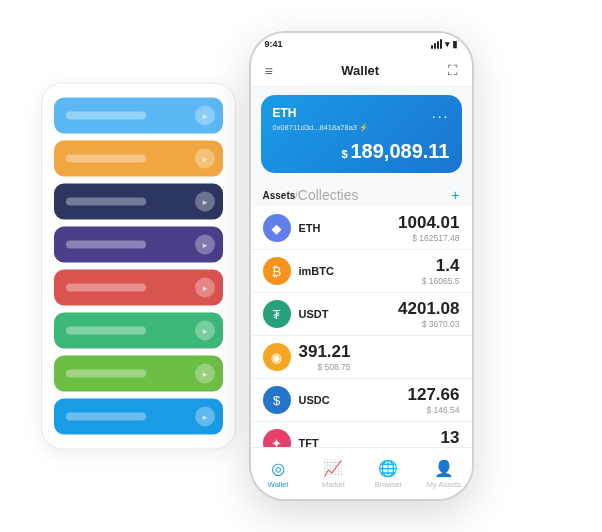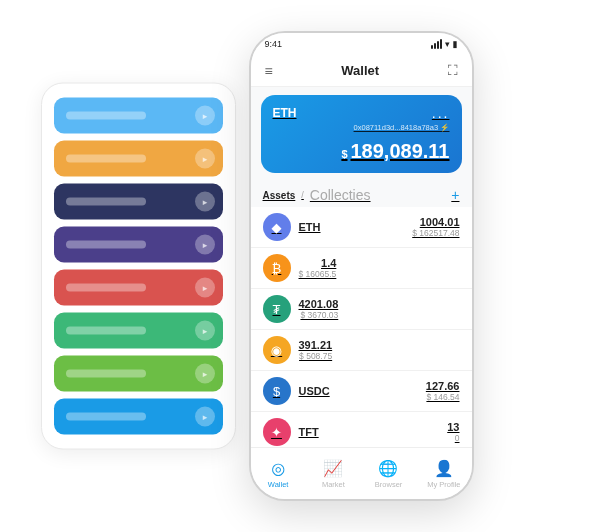--- a/index.html
+++ b/index.html
@@ -92,21 +92,21 @@
 
     
     .status-bar {
       background: #fff;
       height: 22px;
       display: flex;
       align-items: center;
       justify-content: space-between;
       padding: 0 14px;
       font-size: 9px;
-      font-weight: 400;
+      font-weight: 700;
       color: #222;
       flex-shrink: 0;
     }
 
     .status-right {
       display: flex;
       align-items: center;
       gap: 3px;
       font-size: 8px;
     }
@@ -135,21 +135,20 @@
       cursor: pointer;
     }
 
     
     .phone-content {
       flex: 1;
       overflow: hidden;
       background: #f8f9fa;
       display: flex;
       flex-direction: column;
-      text-decoration: underline;
     }
 
     
     .eth-card {
       margin: 8px 10px;
       background: linear-gradient(135deg, #1a9be6, #1a75d1);
       border-radius: 14px;
       padding: 10px 12px;
       color: #fff;
       flex-shrink: 0;
@@ -169,21 +168,20 @@
 
     .eth-card-dots {
       font-size: 14px;
       letter-spacing: 2px;
     }
 
     .eth-card-address {
       font-size: 7.5px;
       opacity: 0.8;
       margin-bottom: 8px;
-      text-align: right;
     }
 
     .eth-card-amount {
       font-size: 20px;
       font-weight: 700;
       text-align: right;
     }
 
     .eth-card-symbol {
       font-size: 11px;
@@ -195,21 +193,20 @@
       display: flex;
       justify-content: space-between;
       align-items: center;
       padding: 6px 12px 4px;
       flex-shrink: 0;
     }
 
     .assets-tabs {
       display: flex;
       align-items: center;
-      gap: 6px;
     }
 
     .assets-tab {
       font-size: 10px;
       font-weight: 600;
       color: #222;
     }
 
     .assets-tab-sep {
       font-size: 9px;
@@ -258,21 +255,21 @@
       font-size: 11px;
       font-weight: 600;
       color: #222;
     }
 
     .asset-amounts {
       text-align: right;
     }
 
     .asset-amount {
-      font-size: 11px;
+      font-size: 17px;
       font-weight: 600;
       color: #222;
     }
 
     .asset-usd {
       font-size: 8.5px;
       color: #999;
     }
 
     
@@ -425,27 +422,29 @@
       <div class="asset-item">
             <div class="asset-icon" style="background: rgb(98, 126, 234); color: rgb(255, 255, 255);">◆</div>
             <span class="asset-name">ETH</span>
             <div class="asset-amounts">
               <div class="asset-amount">1004.01</div>
               <div class="asset-usd">$ 162517.48</div>
             </div>
           </div>
           <div class="asset-item">
             <div class="asset-icon" style="background: rgb(247, 147, 26); color: rgb(255, 255, 255);">₿</div>
+            <span class="asset-name">imBTC</span>
             <div class="asset-amounts">
               <div class="asset-amount">1.4</div>
               <div class="asset-usd">$ 16065.5</div>
             </div>
           </div>
           <div class="asset-item">
             <div class="asset-icon" style="background: rgb(38, 161, 123); color: rgb(255, 255, 255);">₮</div>
+            <span class="asset-name">USDT</span>
             <div class="asset-amounts">
               <div class="asset-amount">4201.08</div>
               <div class="asset-usd">$ 3670.03</div>
             </div>
           </div>
           <div class="asset-item">
             <div class="asset-icon" style="background: rgb(245, 166, 35); color: rgb(255, 255, 255);">◉</div>
             <div class="asset-amounts">
               <div class="asset-amount">391.21</div>
               <div class="asset-usd">$ 508.75</div>
@@ -480,18 +479,18 @@
         <div class="bottom-nav-item">
           <span class="bottom-nav-icon">📈</span>
           <span class="bottom-nav-label">Market</span>
         </div>
         <div class="bottom-nav-item">
           <span class="bottom-nav-icon">🌐</span>
           <span class="bottom-nav-label">Browser</span>
         </div>
         <div class="bottom-nav-item">
           <span class="bottom-nav-icon">👤</span>
-          <span class="bottom-nav-label">My Profile</span>
+          <span class="bottom-nav-label">My Assets</span>
         </div>
       </div>
 
   </div>
 </div>
 
 </body></html>

